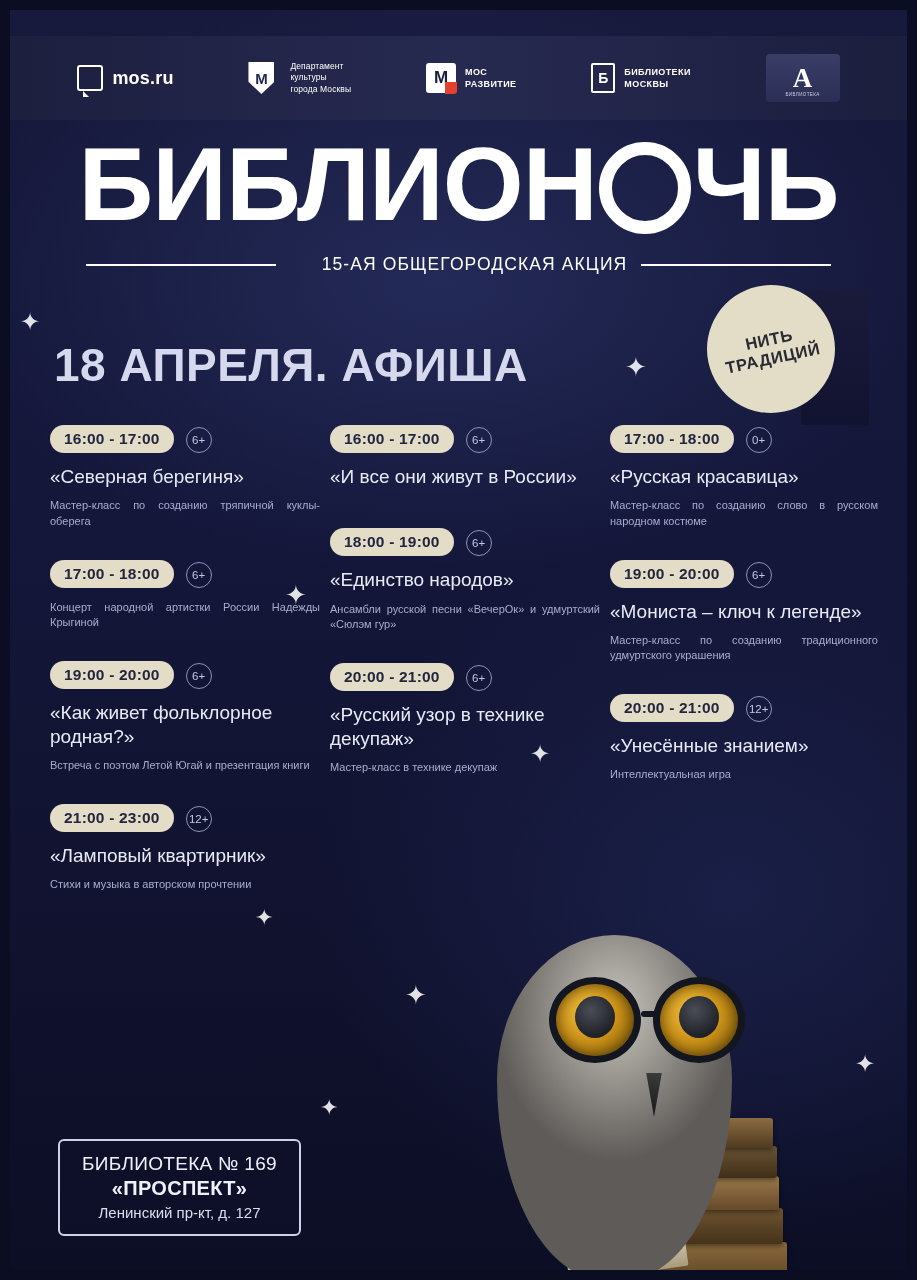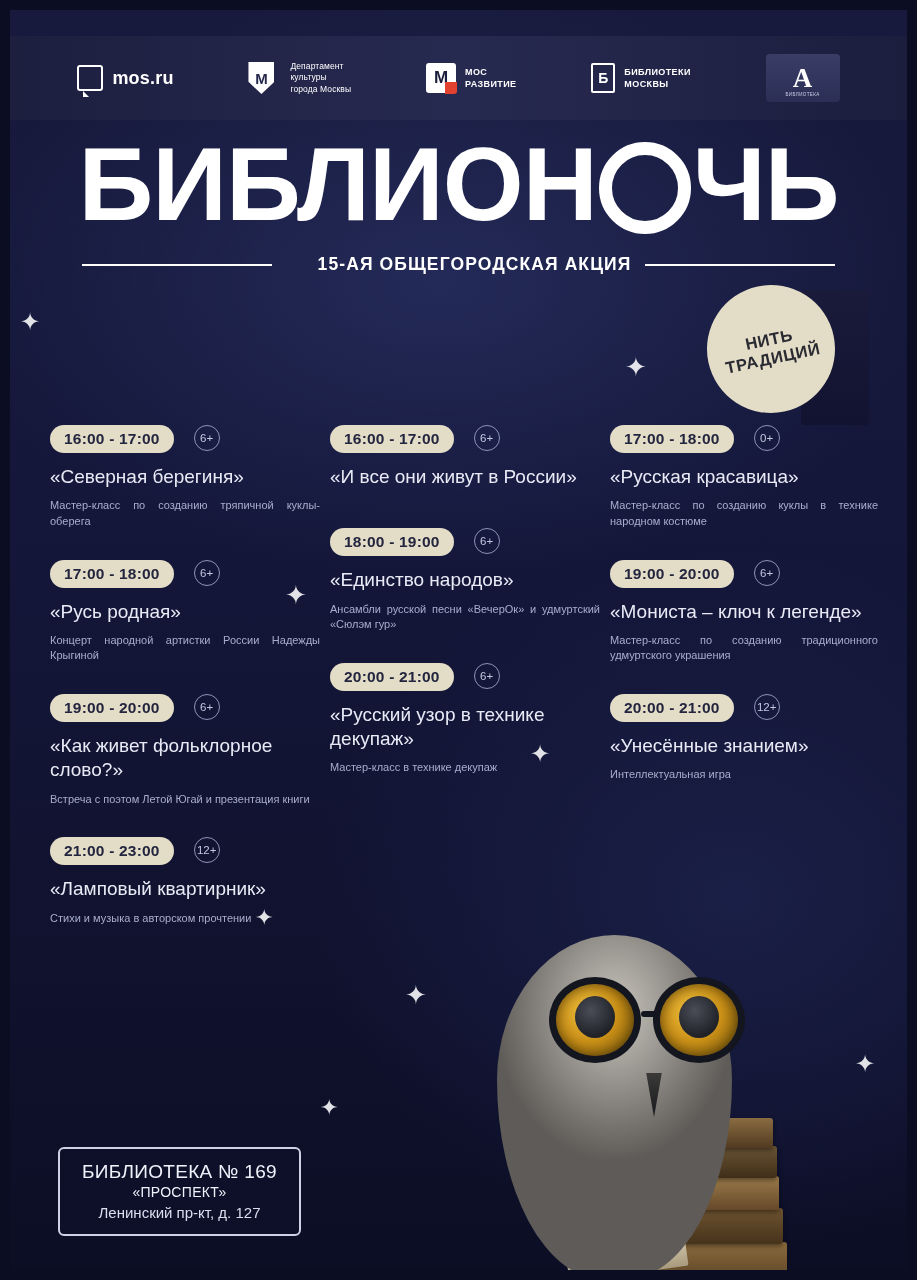--- a/index.html
+++ b/index.html
@@ -95,21 +95,21 @@
     border: 13px solid #fff;
     margin: 0 2px;
     position: relative; top: 4px;
   }
   .subline {
     display: flex; align-items: center; justify-content: center;
     gap: 14px; margin-top: 18px; padding: 0 50px;
   }
   .subline .rule { height: 2px; background: #fff; flex: 1; max-width: 190px; }
   .subline .txt {
-    color: #fff; font-size: 17.5px; font-weight: 700; letter-spacing: 1.1px;
+    color: #fff; font-size: 17.5px; font-weight: 400; letter-spacing: 1.1px;
     white-space: nowrap;
     margin-left: 32px;
   }
 
   
   .datehead {
     position: absolute; top: 338px; left: 54px;
     color: #d6d9ee;
     font-size: 46px; font-weight: 700; letter-spacing: .5px;
   }
@@ -135,21 +135,21 @@
 
   
   .schedule {
     position: absolute; top: 425px; left: 50px; right: 44px;
     display: grid;
     grid-template-columns: 270px 270px 268px;
     column-gap: 10px;
   }
   .col { display: flex; flex-direction: column; }
   .event { margin-bottom: 30px; }
-  .ev-head { display: flex; align-items: flex-start; gap: 20px; margin-bottom: 12px; }
+  .ev-head { display: flex; align-items: flex-end; gap: 12px; margin-bottom: 12px; }
   .time-pill {
     background: #e3dcc6; color: #23253f;
     border-radius: 14px; padding: 5px 14px;
     font-size: 15.5px; font-weight: 600; letter-spacing: .2px;
   }
   .age {
     width: 26px; height: 26px; border-radius: 50%;
     border: 1.4px solid #8e93b8; color: #c3c7e0;
     font-size: 11.5px; display: flex; align-items: center; justify-content: center;
   }
@@ -163,21 +163,21 @@
   }
 
   
   .library {
     position: absolute; left: 58px; bottom: 44px;
     border: 2px solid #cfd2e6; border-radius: 6px;
     padding: 11px 22px 13px; text-align: center; color: #f0f1fa;
     background: rgba(16,18,44,.45);
   }
   .library .l1 { font-size: 19px; font-weight: 400; line-height: 1.25; letter-spacing: .3px; }
-  .library .l2 { font-size: 14px; font-weight: 400; line-height: 1.25; letter-spacing: .3px; }
+  .library .l2 { font-size: 20px; font-weight: 700; line-height: 1.25; letter-spacing: .3px; }
   .library .l3 { font-size: 15px; font-weight: 400; margin-top: 3px; color: #dcdeef; }
 
   
   .spark { position: absolute; color: #fff; opacity: .88; pointer-events: none; }
   .spark::before { content: "✦"; display: block; }
 
   
   .owl-wrap { position: absolute; right: 130px; bottom: 0; width: 330px; height: 380px; }
   .owl-body {
     position: absolute; left: 40px; bottom: 0; width: 235px; height: 345px;
@@ -284,20 +284,21 @@
     </div>
   </div>
 
   <div class="dark-card"></div>
 
   <div class="seal">
     <span>НИТЬ</span>
     <span>ТРАДИЦИЙ</span>
   </div>
 
+  <div class="datehead">18 АПРЕЛЯ. АФИША</div>
 
   <div class="spark" style="left:20px;  top:308px; font-size:24px;"></div>
   <div class="spark" style="left:285px; top:580px; font-size:26px;"></div>
   <div class="spark" style="left:625px; top:352px; font-size:26px;"></div>
   <div class="spark" style="left:530px; top:740px; font-size:24px;"></div>
   <div class="spark" style="left:255px; top:905px; font-size:22px;"></div>
   <div class="spark" style="left:405px; top:980px; font-size:26px;"></div>
   <div class="spark" style="left:855px; top:1050px; font-size:24px;"></div>
   <div class="spark" style="left:320px; top:1095px; font-size:22px;"></div>
 
@@ -310,29 +311,28 @@
           <span class="age">6+</span>
         </div>
         <div class="ev-title">«Северная берегиня»</div>
         <div class="ev-desc">Мастер-класс по созданию тряпичной куклы-оберега</div>
       </div>
       <div class="event">
         <div class="ev-head">
           <span class="time-pill">17:00 - 18:00</span>
           <span class="age">6+</span>
         </div>
-        <div class="ev-title">«Русь родная»</div>
         <div class="ev-desc">Концерт народной артистки России Надежды Крыгиной</div>
       </div>
       <div class="event">
         <div class="ev-head">
           <span class="time-pill">19:00 - 20:00</span>
           <span class="age">6+</span>
         </div>
-        <div class="ev-title">«Как живет фольклорное слово?»</div>
+        <div class="ev-title">«Как живет фольклорное родная?»</div>
         <div class="ev-desc">Встреча с поэтом Летой Югай и презентация книги</div>
       </div>
       <div class="event">
         <div class="ev-head">
           <span class="time-pill">21:00 - 23:00</span>
           <span class="age">12+</span>
         </div>
         <div class="ev-title">«Ламповый квартирник»</div>
         <div class="ev-desc">Стихи и музыка в авторском прочтении</div>
       </div>
@@ -364,21 +364,21 @@
       </div>
     </div>
 
     <div class="col">
       <div class="event">
         <div class="ev-head">
           <span class="time-pill">17:00 - 18:00</span>
           <span class="age">0+</span>
         </div>
         <div class="ev-title">«Русская красавица»</div>
-        <div class="ev-desc">Мастер-класс по созданию куклы в технике народном костюме</div>
+        <div class="ev-desc">Мастер-класс по созданию слово в русском народном костюме</div>
       </div>
       <div class="event">
         <div class="ev-head">
           <span class="time-pill">19:00 - 20:00</span>
           <span class="age">6+</span>
         </div>
         <div class="ev-title">«Мониста – ключ к легенде»</div>
         <div class="ev-desc">Мастер-класс по созданию традиционного удмуртского украшения</div>
       </div>
       <div class="event">

